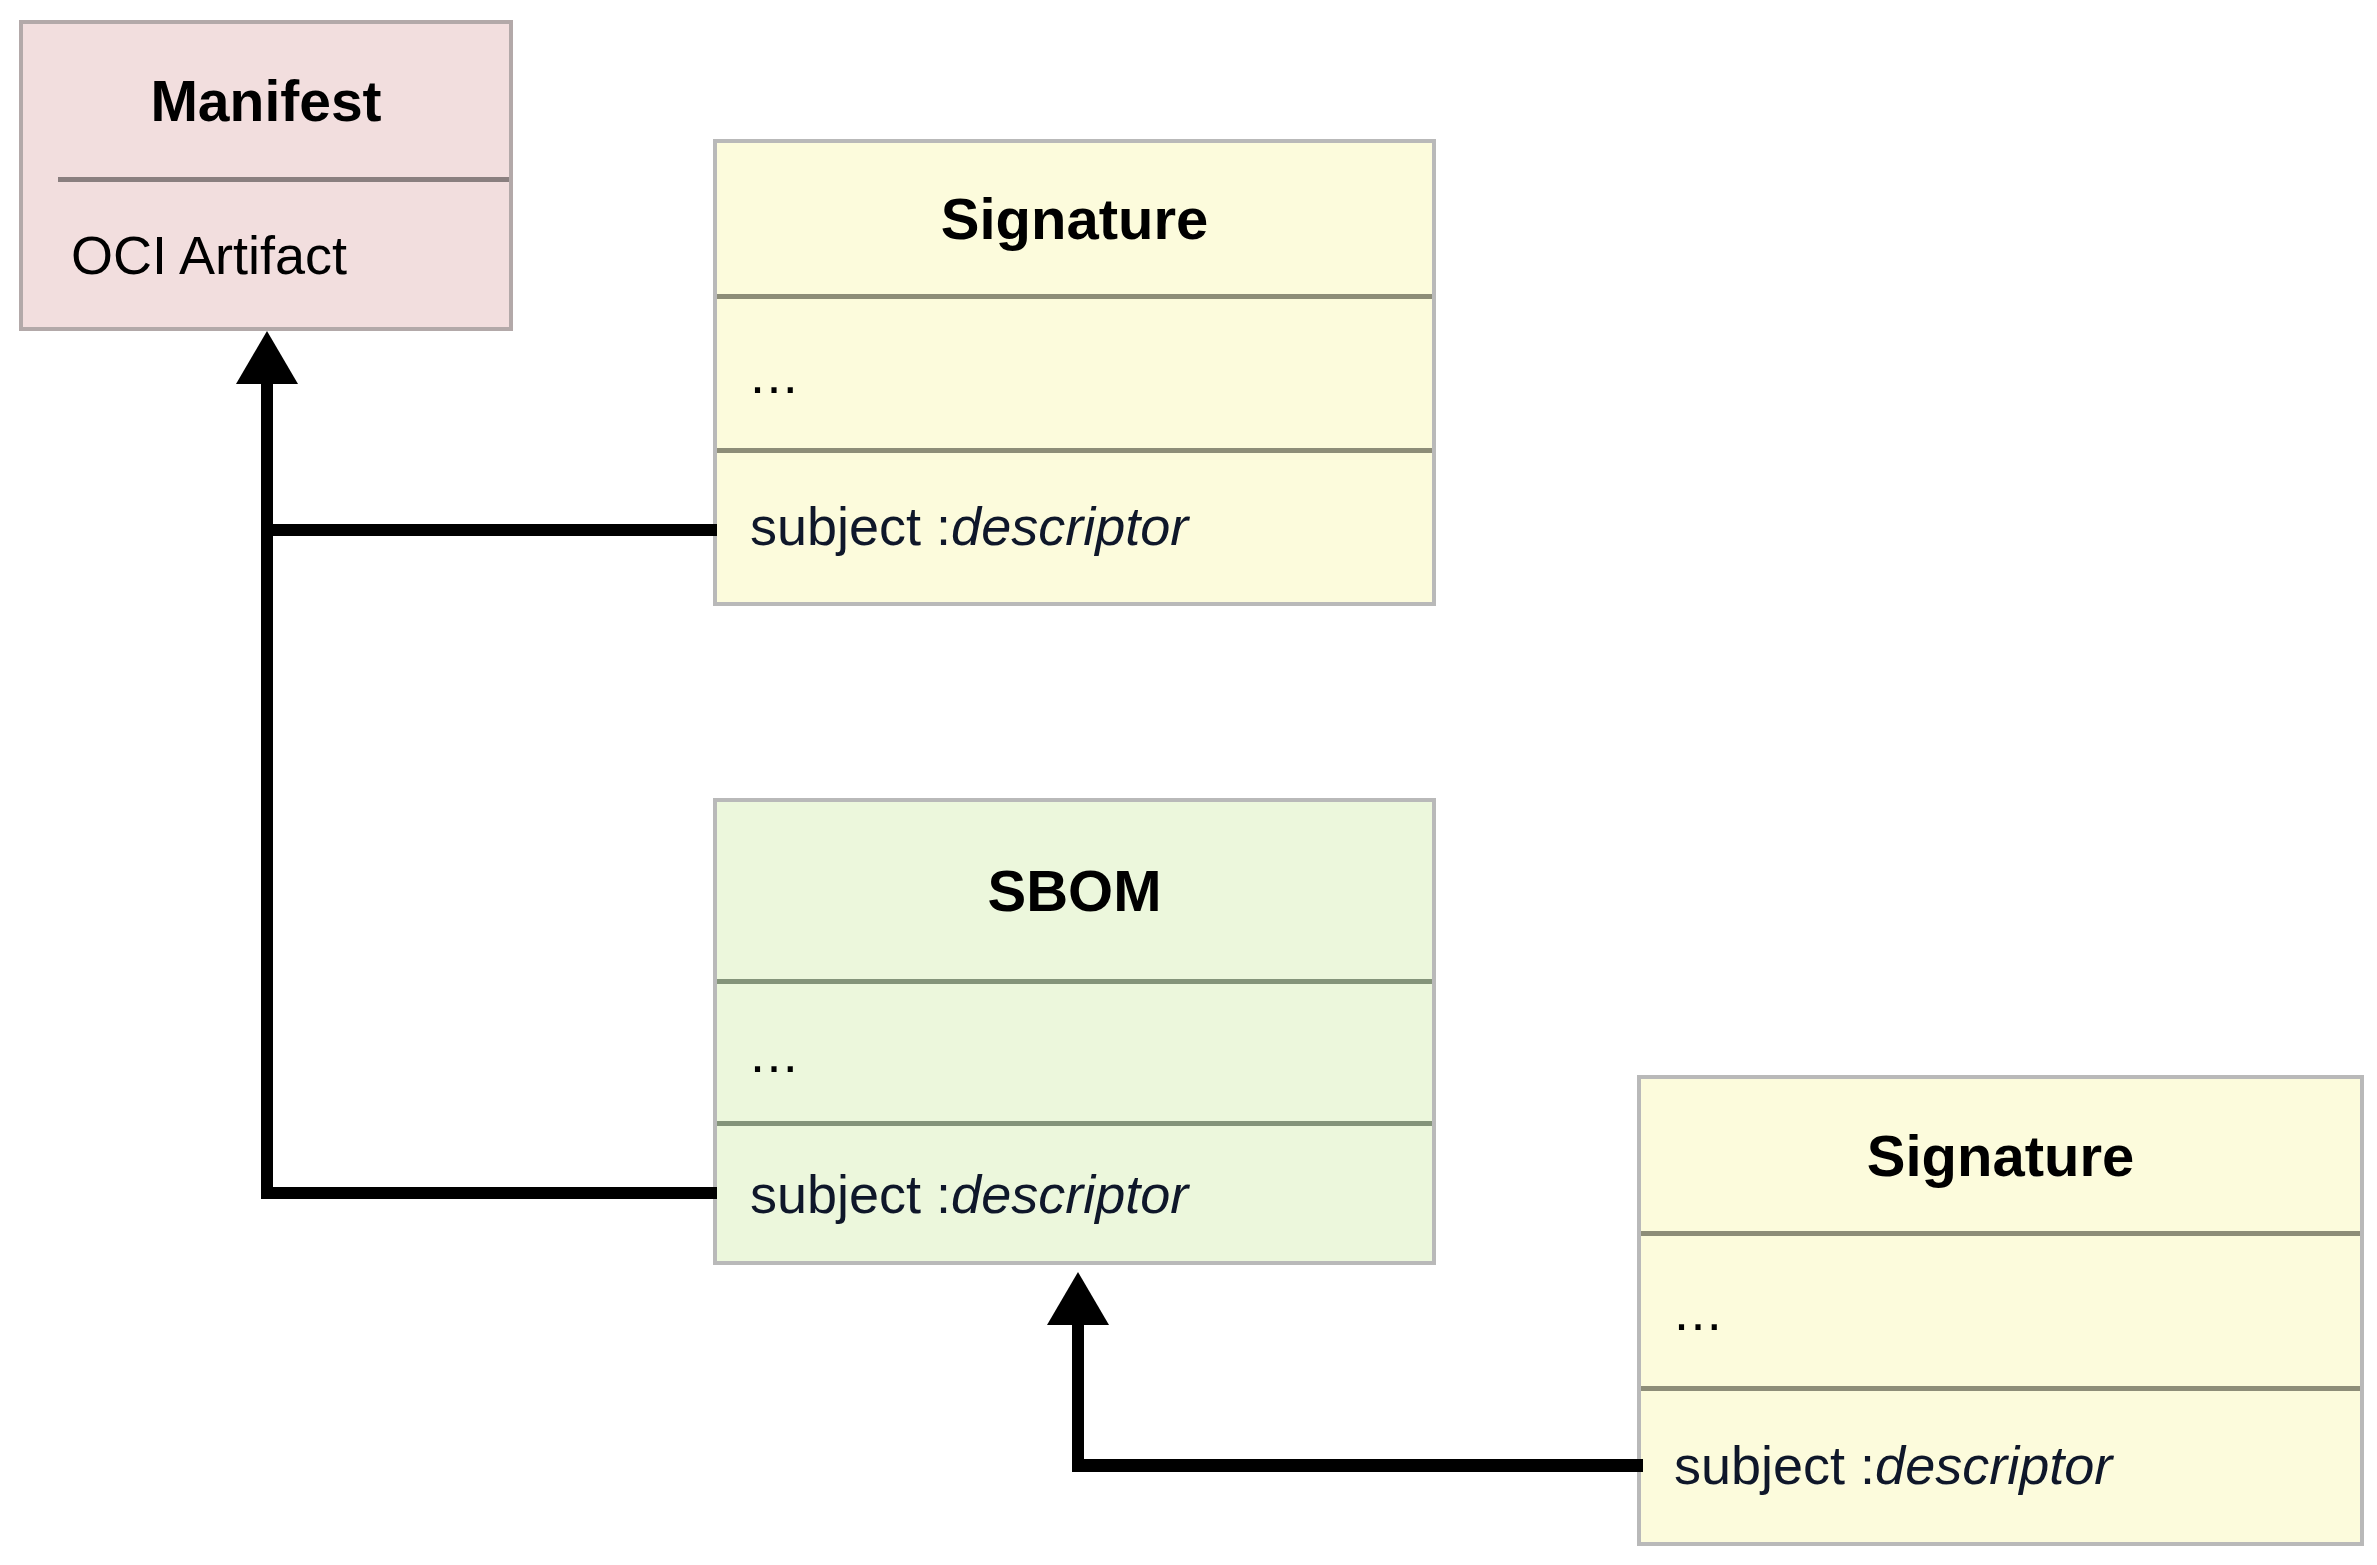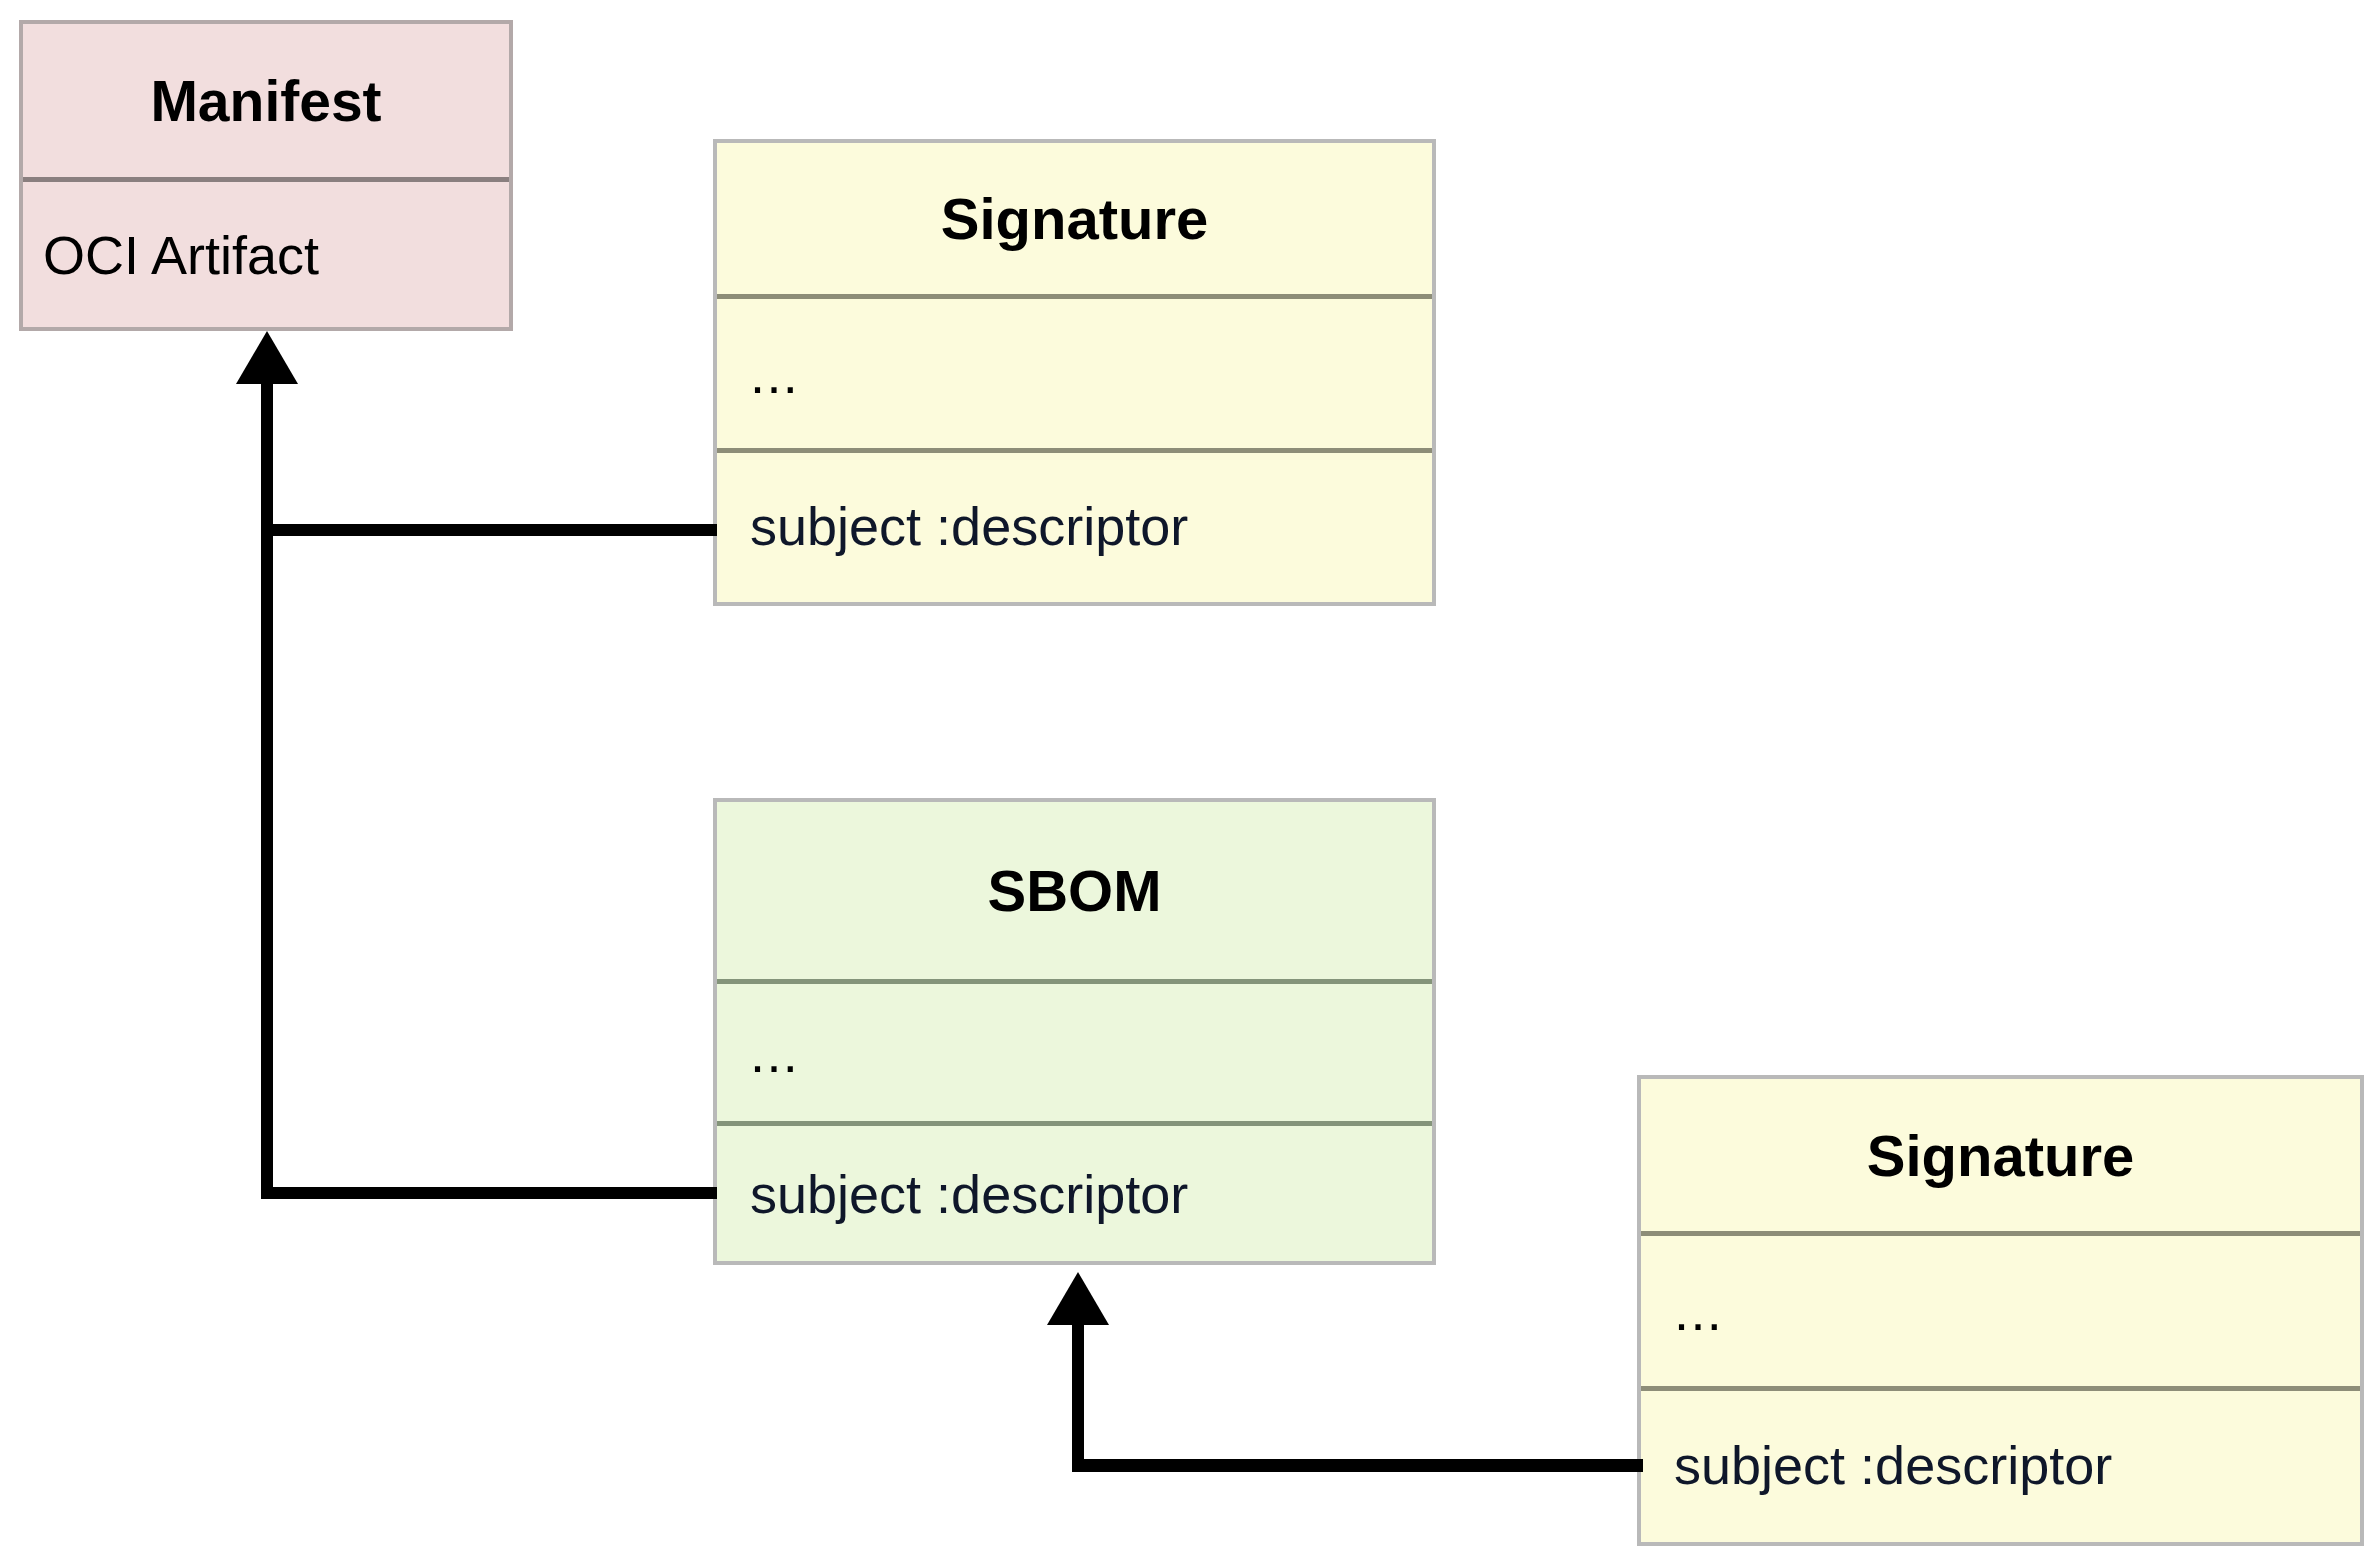--- a/index.html
+++ b/index.html
@@ -21,21 +21,21 @@
     white-space:nowrap;
   }
   .umlbox .row + .row{border-top:4.8px solid #8C8C7E;}
   .umlbox .title{justify-content:center;font-weight:bold;}
   .umlbox .attr{justify-content:flex-start;padding-left:33px;}
 
   
   #manifest{left:19px;top:20.4px;width:494px;height:311px;background:#F2DEDE;border-color:#B3A9A9;}
   #manifest .row + .row{border-top:5.4px solid #8A7F7F;}
   #manifest .title{height:154px;font-size:57px;color:#000;}
-  #manifest .attr{height:152px;font-size:54px;color:#000;padding-left:20px;}
+  #manifest .attr{height:152px;font-size:54px;color:#000;padding-left:13px;margin-left:35px;}
 
   
   #sig-top{left:713px;top:139px;width:723px;height:467px;background:#FCFBDC;border-color:#B9B9B9;}
   #sig-top .row + .row{border-top:5.4px solid #8D8D78;}
   #sig-top .title{height:151px;font-size:58px;}
   #sig-top .r2{height:154px;}
   #sig-top .r3{height:151px;}
 
   
   #sbom{left:713px;top:798px;width:723px;height:467px;background:#ECF7DC;border-color:#B9B9B9;}
@@ -45,21 +45,21 @@
   #sbom .r3{height:151px;}
 
   
   #sig-br{left:1637px;top:1075px;width:727px;height:471px;background:#FCFBDC;border-color:#B9B9B9;}
   #sig-br .row + .row{border-top:5.4px solid #8D8D78;}
   #sig-br .title{height:152px;font-size:58px;}
   #sig-br .r2{height:155px;}
   #sig-br .r3{height:153px;}
 
   .attrtext{font-size:54px;color:#0f172a;}
-  .ital{}
+  .ital{font-style:italic;}
   .dots{font-size:54px;letter-spacing:1.4px;}
 
   
   .seg{position:absolute;background:#000;}
   .arrowhead{
     position:absolute;
     width:0;height:0;
     border-left:31px solid transparent;
     border-right:31px solid transparent;
     border-bottom:53px solid #000;

